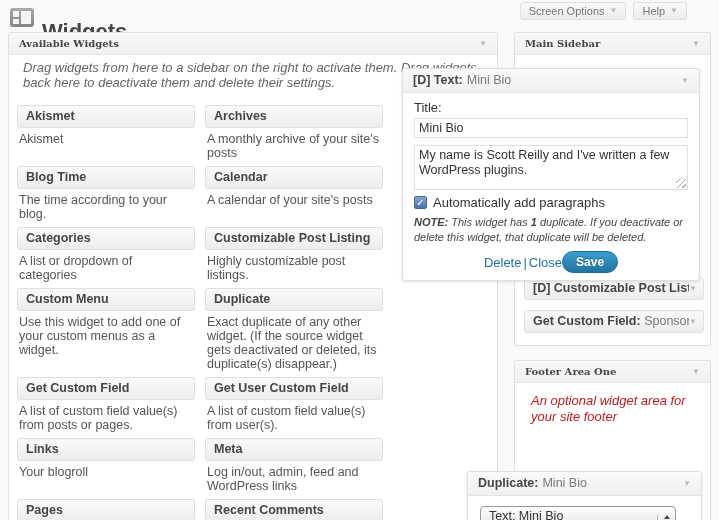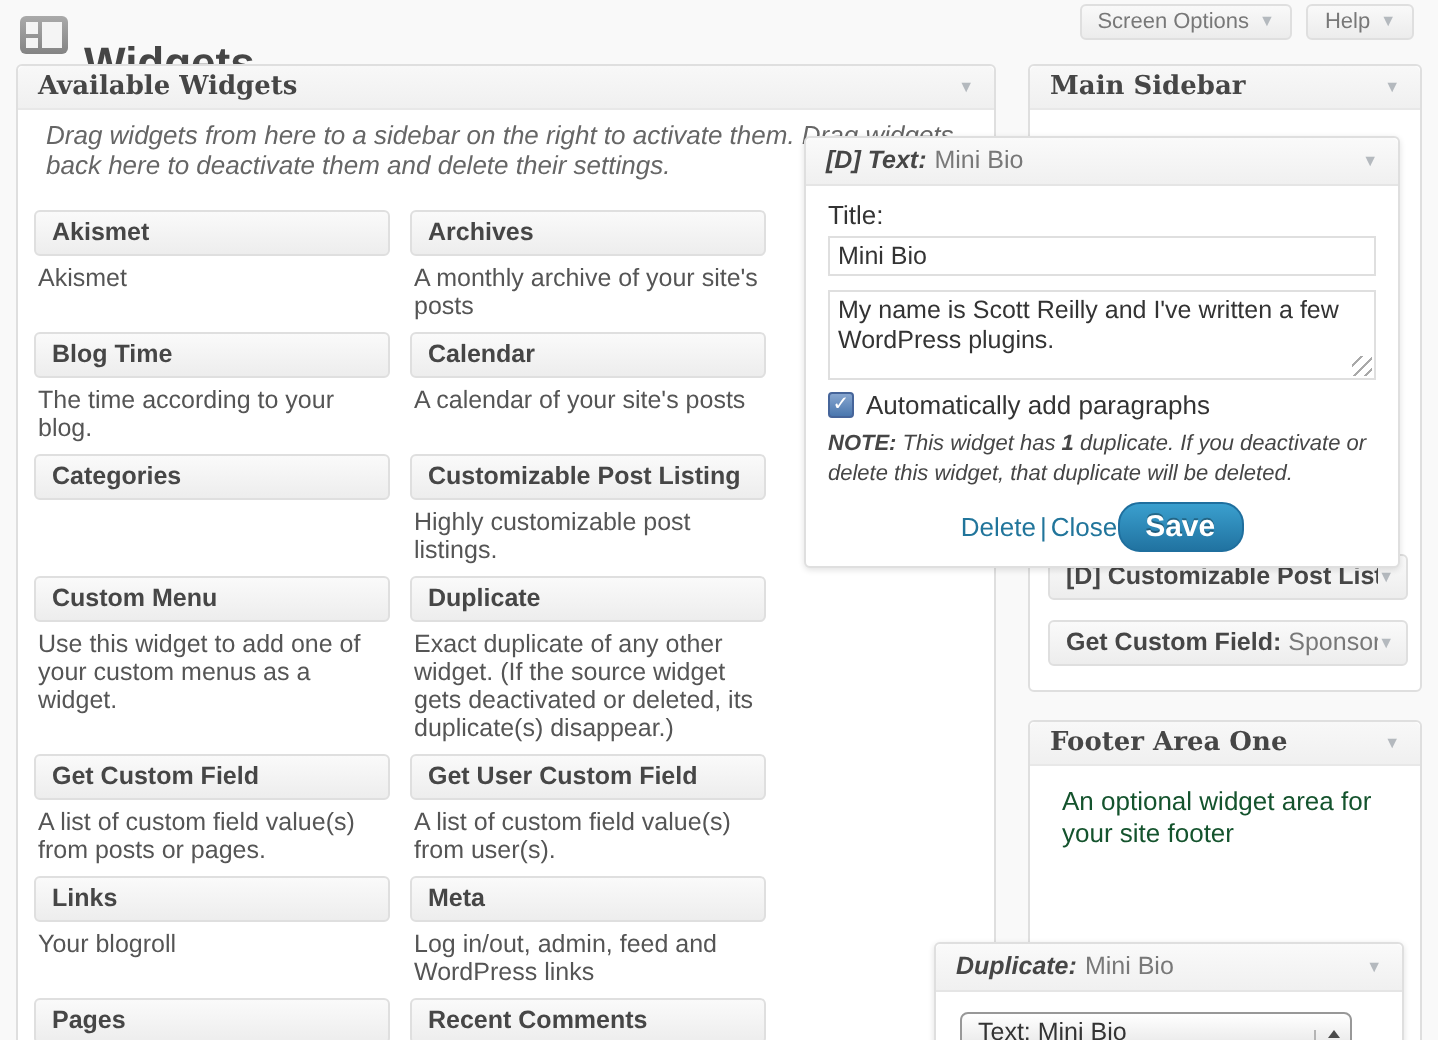--- a/index.html
+++ b/index.html
@@ -7,31 +7,31 @@
         font-family:"Liberation Sans",sans-serif;font-size:13px;color:#333;}
 
   
   .header-icon{position:absolute;left:10px;top:8px;width:24px;height:19px;border-radius:3px;
                background:linear-gradient(#aaa,#848484);}
   .header-icon .inner{position:absolute;left:3px;top:3px;right:3px;bottom:3px;display:flex;gap:2px;}
   .header-icon .colL{width:6px;display:flex;flex-direction:column;gap:2px;}
   .header-icon .colL div{flex:1;background:#f4f4f4;}
   .header-icon .colR{flex:1;background:#f4f4f4;}
   .page-title{position:absolute;left:42px;top:4px;font-size:22px;color:#464646;}
-  .screen-meta{position:absolute;top:2px;right:12px;display:flex;gap:7px;}
+  .screen-meta{position:absolute;top:2px;right:32px;display:flex;gap:7px;}
   .meta-btn{display:flex;align-items:center;gap:5px;padding:2px 8px;font-size:11px;color:#787878;
             background:linear-gradient(#f9f9f9,#ececec);border:1px solid #dfdfdf;border-radius:3px;cursor:pointer;}
   .arrow{color:#b4b9be;font-size:8px;line-height:1;}
 
   
   .panel{position:absolute;background:#fff;border:1px solid #dfdfdf;border-radius:3px;box-sizing:border-box;}
   .panel-h{display:flex;align-items:center;justify-content:space-between;padding:3px 10px;height:15px;
            background:linear-gradient(#f8f8f8,#f0f0f0);border-bottom:1px solid #e8e8e8;
            border-radius:3px 3px 0 0;cursor:pointer;}
-  .panel-h .t{font-family:"DejaVu Serif",serif;font-size:13px;font-weight:bold;color:#464646;}
+  .panel-h .t{font-family:"DejaVu Serif",serif;font-size:10px;font-weight:bold;color:#464646;}
   #available{left:8px;top:32px;width:490px;height:600px;}
   #main-sidebar{left:514px;top:32px;width:197px;height:314px;z-index:10;}
   #footer-area{left:514px;top:360px;width:197px;height:240px;z-index:10;}
 
   #available .desc{margin:5px 14px 15px;width:458px;font-style:italic;color:#666;line-height:15px;}
 
   
   .grid{display:grid;grid-template-columns:178px 178px;column-gap:10px;margin-left:8px;}
   .cell{margin-bottom:6px;}
   .wtop{box-sizing:border-box;border:1px solid #dfdfdf;border-radius:3px;padding:4px 8px;height:23px;
@@ -45,21 +45,21 @@
              background:linear-gradient(#fafafa,#ededed);cursor:move;}
   .sb-widget .txt{flex:1;white-space:nowrap;overflow:hidden;font-size:12.5px;line-height:13px;}
   .sb-widget b{color:#464646;}
   .gray{color:#787878;font-weight:normal;}
 
   
   .editor{position:absolute;background:#fff;border:1px solid #dfdfdf;border-radius:3px;
           box-shadow:0 1px 3px rgba(0,0,0,.12);z-index:60;box-sizing:border-box;}
   .e-h{display:flex;align-items:center;padding:5px 10px;background:linear-gradient(#fafafa,#f0f0f0);
        border-bottom:1px solid #e5e5e5;border-radius:3px 3px 0 0;cursor:move;font-size:12.5px;line-height:13px;}
-  .e-h b{color:#464646;font-style:italic;}
+  .e-h b{color:#464646;}
   .e-h .gray{margin-left:4px;white-space:nowrap;overflow:hidden;}
   .e-h .arrow{margin-left:auto;}
   #text-editor{left:-113px;top:35px;width:298px;}
   #text-editor .e-body{padding:7px 11px 7px;}
   .fld-label{display:block;margin-bottom:3px;color:#333;}
   .title-input{display:block;width:100%;box-sizing:border-box;height:20px;border:1px solid #dfdfdf;
                padding:2px 4px;font:12.5px "Liberation Sans",sans-serif;color:#333;}
   .ta-wrap{position:relative;margin-top:7px;}
   .content-ta{display:block;width:100%;box-sizing:border-box;height:45px;border:1px solid #dfdfdf;
               padding:2px 4px;font:12.5px "Liberation Sans",sans-serif;color:#333;resize:none;
@@ -68,24 +68,24 @@
                  background:repeating-linear-gradient(-45deg,transparent 0 2px,#a9a9a9 2px 3px,transparent 3px 4px);}
   .check-row{display:flex;align-items:center;gap:6px;margin:5px 0;cursor:pointer;}
   .checkbox{width:11px;height:11px;border:1px solid #46659a;border-radius:2px;color:#fff;font-size:10px;
             line-height:11px;text-align:center;background:linear-gradient(#87a6cf,#4a77ae);}
   .note{font-style:italic;color:#464646;line-height:15px;margin:3px 0 6px;font-size:11px;}
   .note .p{font-weight:bold;}
   .actions{display:flex;align-items:center;justify-content:center;margin-top:2px;}
   .links a{color:#21759b;text-decoration:none;cursor:pointer;}
   .links .sep{color:#21759b;padding:0 2px;}
   .save-btn{background:linear-gradient(#3a9fce,#2173a1);border:1px solid #1f6f9e;border-radius:11px;
-            color:#fff;font-weight:bold;font-size:15px;padding:3px 13px;cursor:pointer;
+            color:#fff;font-weight:bold;font-size:12px;padding:3px 13px;cursor:pointer;
             text-shadow:0 -1px 0 rgba(0,0,0,.3);font-family:"Liberation Sans",sans-serif;}
 
-  #footer-area .desc{margin:10px 16px;color:#14532d;line-height:16px;}
+  #footer-area .desc{margin:10px 16px;font-style:italic;color:#b91c1c;line-height:16px;}
   #dup-editor{left:-48px;top:67px;width:235px;margin-top:43px;}
   #dup-editor .e-body{padding:6px 12px 8px;}
   .select{display:flex;align-items:flex-end;width:196px;height:20px;border:1px solid #989898;border-radius:4px;
           background:linear-gradient(#fff,#e6e6e6);margin:4px 0 6px;box-sizing:border-box;cursor:pointer;}
   .select .val{flex:1;padding:2px 8px;font-size:12.5px;line-height:14px;white-space:nowrap;overflow:hidden;}
   .select .step{width:17px;border-left:1px solid #b5b5b5;display:flex;flex-direction:column;
                 align-items:center;justify-content:center;gap:2px;}
   .tri-up{width:0;height:0;border-left:3px solid transparent;border-right:3px solid transparent;
           border-bottom:4px solid #4a4a4a;}
   .tri-down{width:0;height:0;border-left:3px solid transparent;border-right:3px solid transparent;
@@ -135,20 +135,21 @@
       <div class="cell">
         <div class="wtop">Blog Time</div>
         <div class="wdesc">The time according to your blog.</div>
       </div>
       <div class="cell">
         <div class="wtop">Calendar</div>
         <div class="wdesc">A calendar of your site's posts</div>
       </div>
       <div class="cell">
         <div class="wtop">Categories</div>
+        <div class="wdesc">A list or dropdown of categories</div>
       </div>
       <div class="cell">
         <div class="wtop">Customizable Post Listing</div>
         <div class="wdesc">Highly customizable post listings.</div>
       </div>
       <div class="cell">
         <div class="wtop">Custom Menu</div>
         <div class="wdesc">Use this widget to add one of your custom menus as a widget.</div>
       </div>
       <div class="cell">

